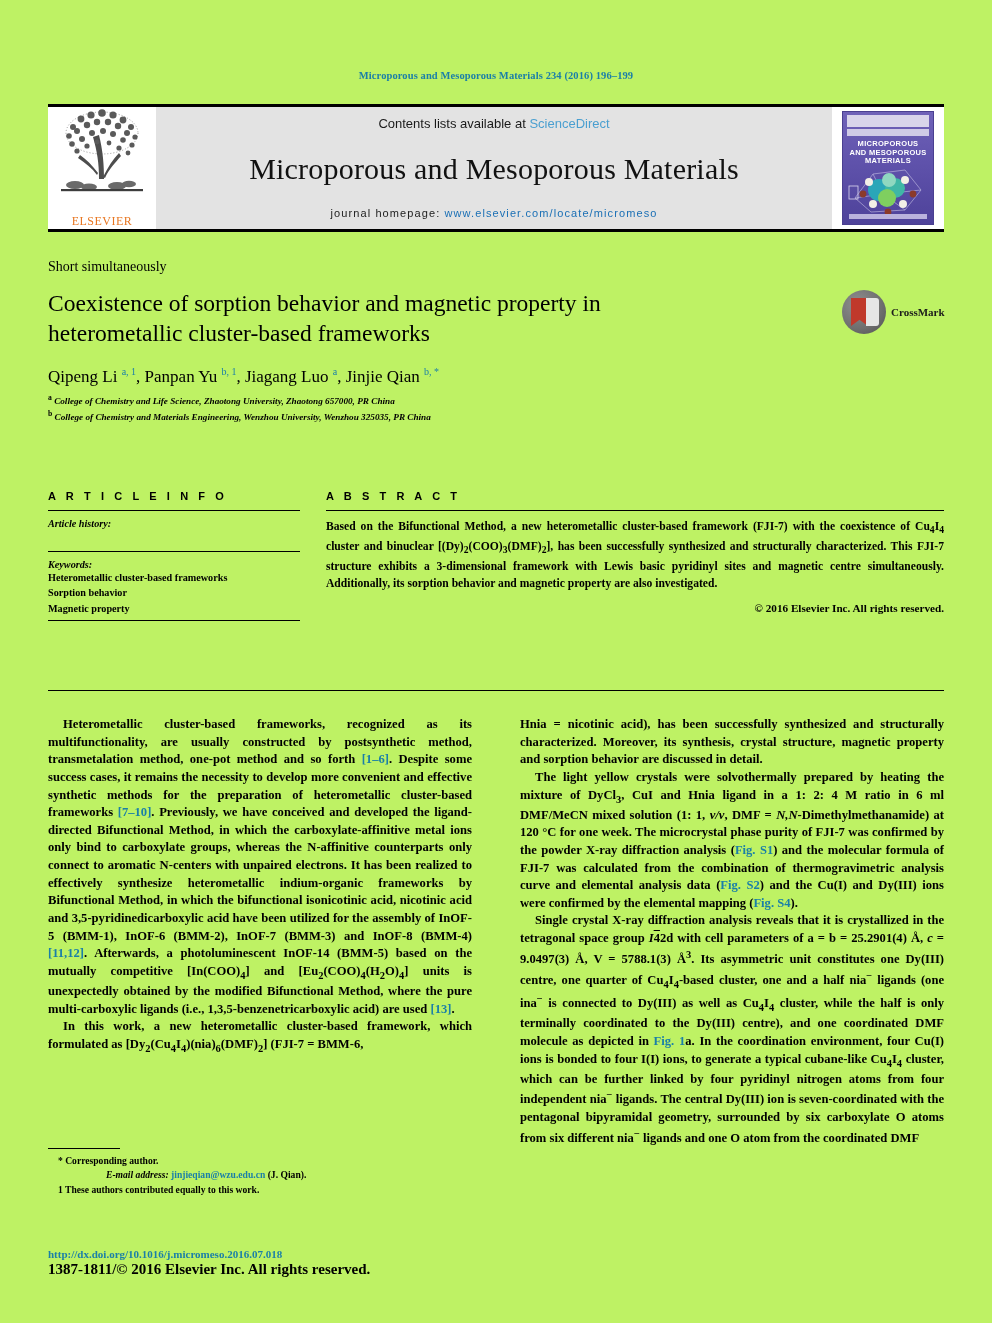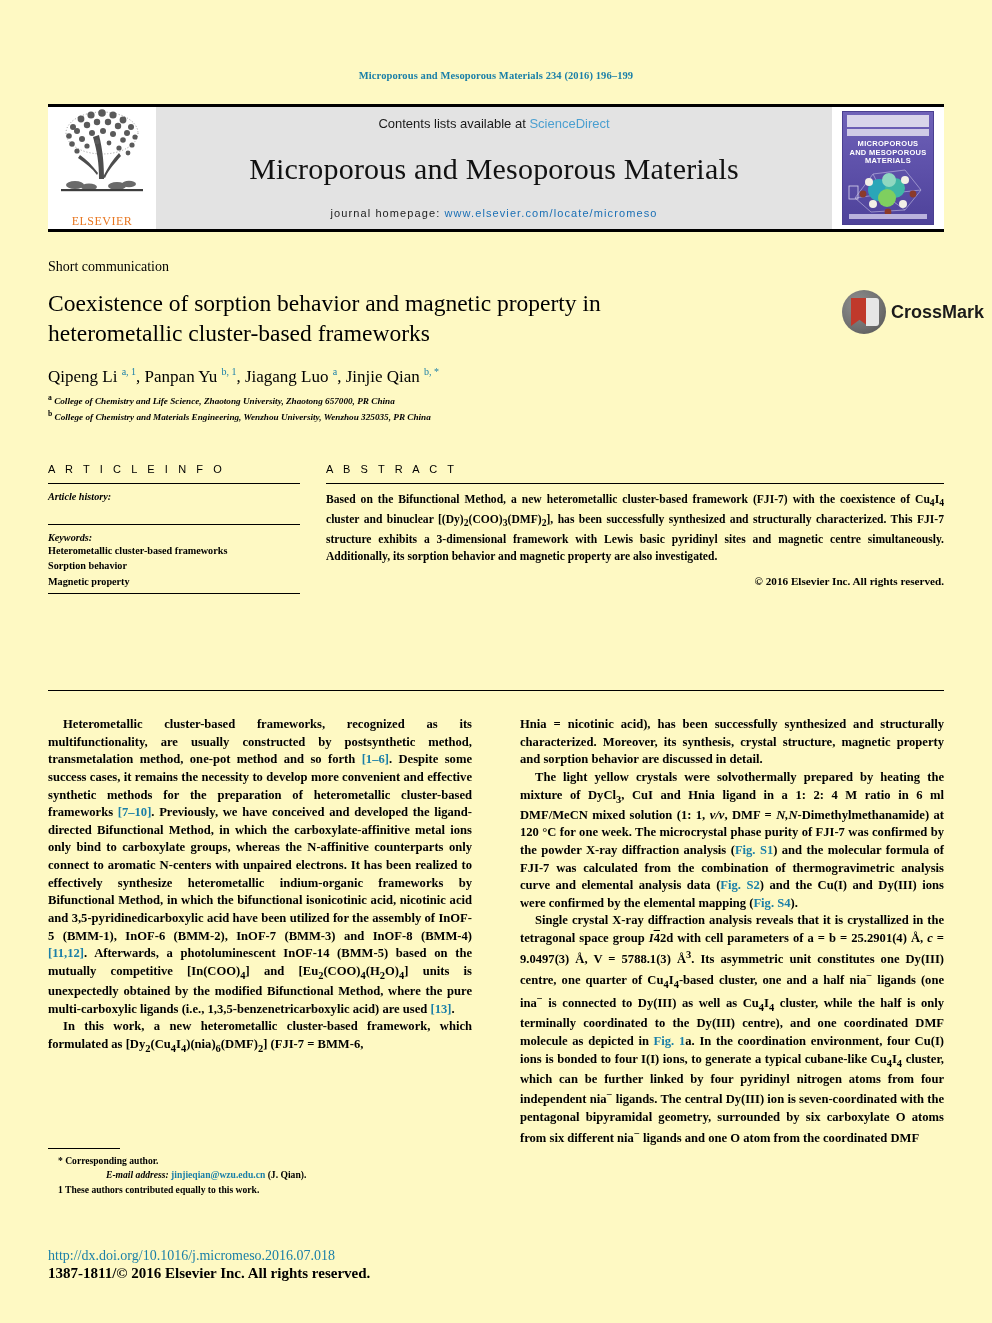--- a/index.html
+++ b/index.html
@@ -8,21 +8,21 @@
     background: #ffffff;
   }
   body {
     font-family: "Liberation Serif", "DejaVu Serif", serif;
     color: #000000;
   }
   .page {
     position: relative;
     width: 992px;
     height: 1323px;
-    background: #fef9c3;
+    background: #bef264;
     overflow: hidden;
   }
 
   
   .running-head {
     position: absolute;
     top: 70px;
     left: 0;
     width: 992px;
     text-align: center;
@@ -185,22 +185,22 @@
     background:#c0392b;
     clip-path: polygon(0 0, 100% 0, 100% 100%, 50% 78%, 0 100%);
   }
   .cm-badge::after{
     content:"";
     position:absolute; left:24px; top:8px; width:13px; height:28px;
     background:#e6e6e6;
     border-radius: 0 3px 3px 0;
   }
   .cm-word {
-    font-family: Liberation Sans, sans-serif;
-    font-size: 18px;
+    font-family: Liberation Serif, serif;
+    font-size: 11px;
     font-weight: bold;
     color: #1b1b1b;
   }
   .authors {
     position: absolute;
     top: 366px;
     left: 48px;
     font-size: 17px;
     color: #000;
   }
@@ -226,24 +226,25 @@
   }
   .abs-col {
     position: absolute;
     top: 463px;
     left: 326px;
     width: 618px;
   }
   .sec-head {
     font-family: "Liberation Sans", sans-serif;
     font-size: 11px;
-    font-weight: normal;
+    font-weight: bold;
     letter-spacing: 3.6px;
     color: #000;
     margin-bottom: 8px;
+    margin-top: 27px;
   }
   .hr-thin {
     border-top: 1.6px solid #000;
     margin: 0 0 7px 0;
   }
   .hist-label, .kw-label {
     font-size: 10.2px;
     font-style: italic;
     font-weight: bold;
   }
@@ -325,23 +326,23 @@
   .fn-line .em { font-style: italic; margin-left: 48px; }
   .fn-mail { color: #1a7fa8; }
 
   .doi-block {
     position: absolute;
     top: 1248px;
     left: 48px;
     width: 440px;
   }
   .doi-link {
-    font-size: 14px;
+    font-size: 11px;
     color: #1a7fa8;
-    font-weight: normal;
+    font-weight: bold;
   }
   .issn-line {
     font-size: 15px;
     font-weight: bold;
     margin-top: 1px;
   }
 </style>
 </head>
 <body>
 
@@ -436,21 +437,21 @@
             <circle cx="45" cy="52" r="3.4" fill="#8b3a2a"></circle>
             <rect x="6" y="26" width="9" height="13" fill="none" stroke="#dcd7f0" stroke-width="0.8"></rect>
           </svg>
           <div class="cover-bottombar"></div>
         </div>
       </div>
     </div>
     <div class="rule-thick-bottom"></div>
   </div>
 
-  <div class="art-type">Short communication</div>
+  <div class="art-type">Short simultaneously</div>
   <div class="art-title">Coexistence of sorption behavior and magnetic property in heterometallic cluster-based frameworks</div>
 
   <div class="crossmark">
     <div class="cm-badge"></div>
     <div class="cm-word">CrossMark</div>
   </div>
 
   <div class="authors">Qipeng Li <sup>a, 1</sup>, Panpan Yu <sup>b, 1</sup>, Jiagang Luo <sup>a</sup>, Jinjie Qian <sup>b, *</sup></div>
 
   <div class="affils">

